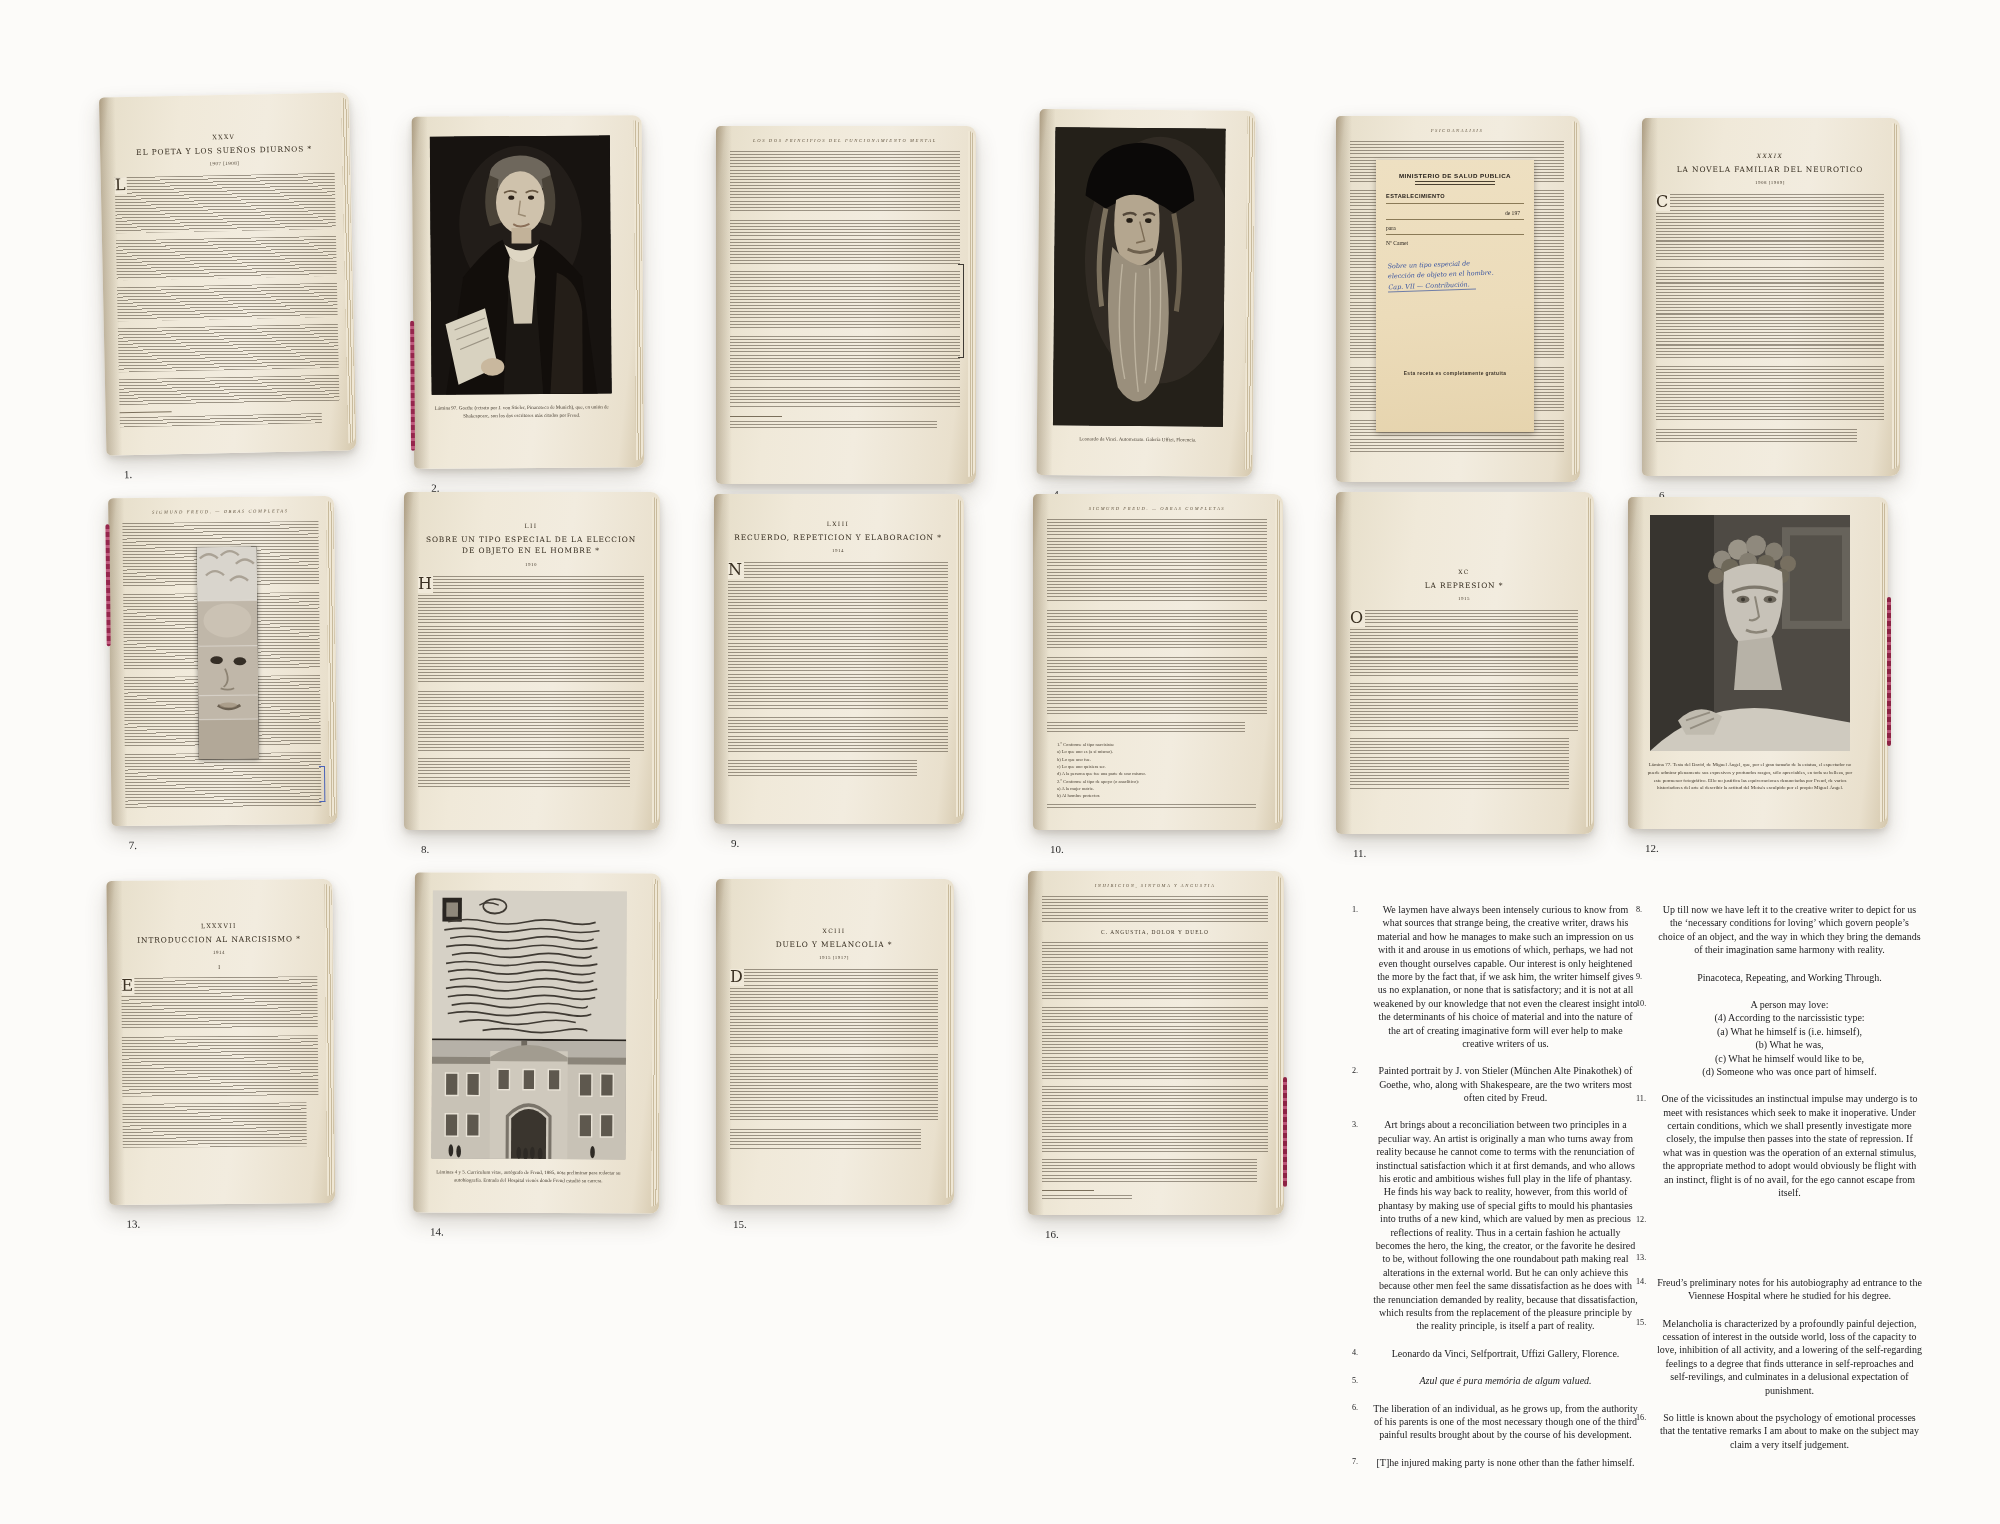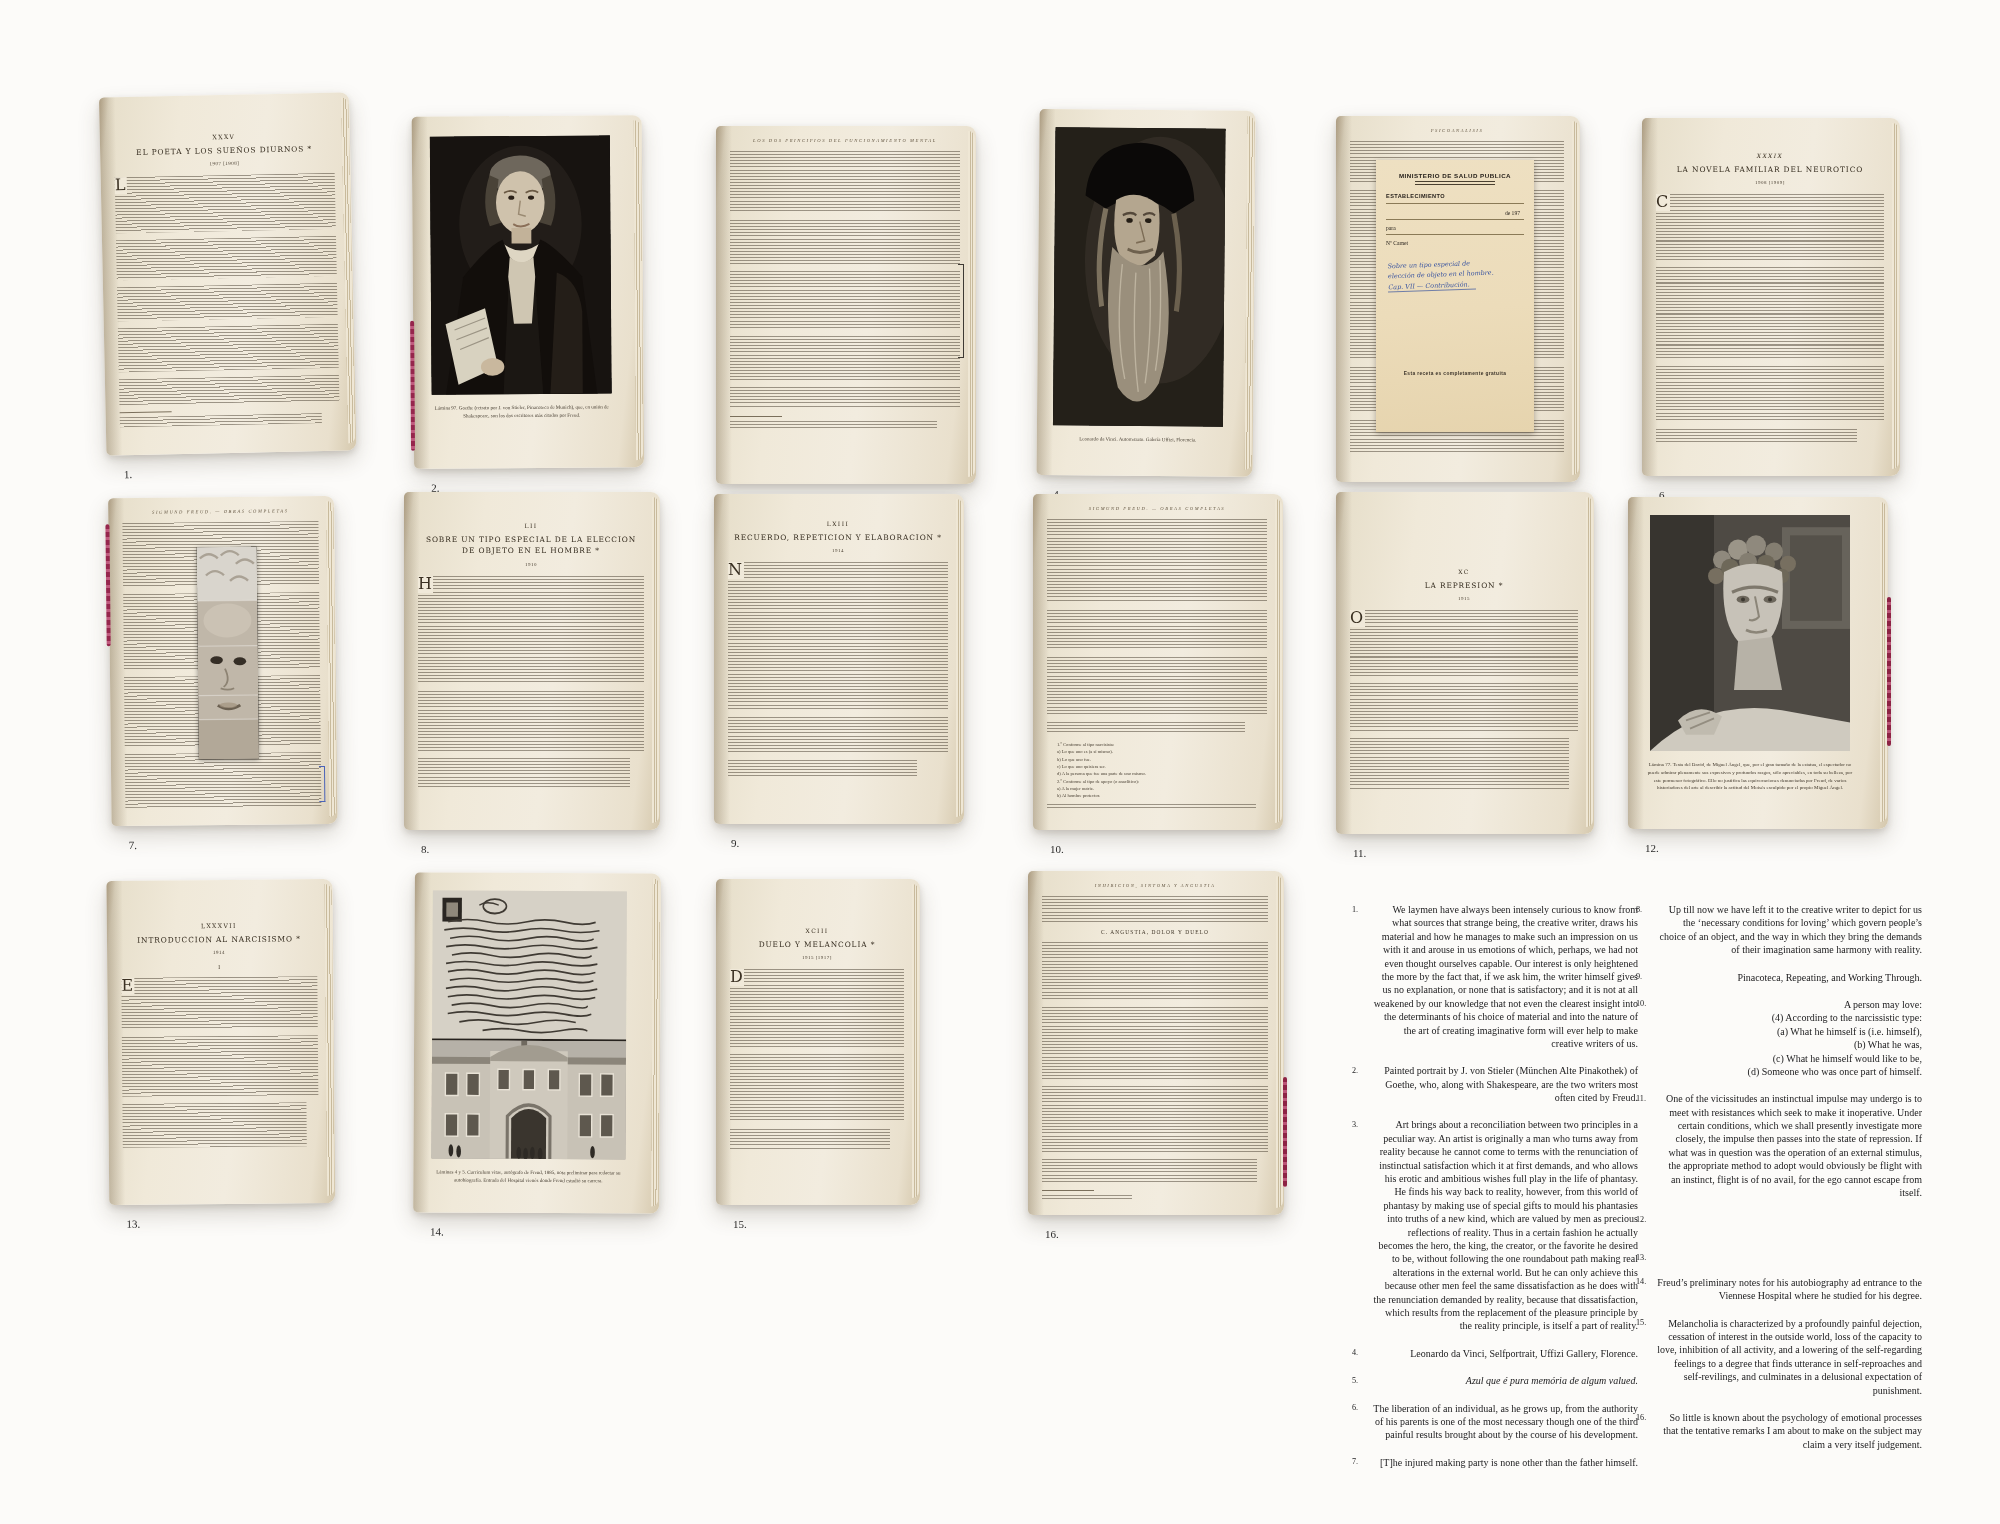--- a/index.html
+++ b/index.html
@@ -50,21 +50,21 @@
   .slip-f{font-size:5.6px;color:#26201a;border-bottom:.8px solid #8a7a57;padding:5px 0 3px;}
   .hand{color:#3a55a0;font-style:italic;font-size:6.4px;line-height:1.6;white-space:pre-line;
         transform:rotate(-2deg);margin:10px 2px 0;font-family:"DejaVu Serif",serif;}
   .hand-ul{width:64%;border-top:1px solid #3a55a0;opacity:.7;transform:rotate(-2deg);margin:1px 0 0 2px;}
   .slip-foot{position:absolute;left:0;right:0;bottom:56px;font-family:"Liberation Sans",sans-serif;
         font-size:4.8px;font-weight:bold;letter-spacing:.4px;text-align:center;color:#3a3229;}
   
   .ncol{position:absolute;width:286px;}
   .nitem{display:flex;margin-bottom:14px;}
   .nn{width:21px;flex:none;font-size:8.2px;color:#1c1c1e;padding-top:1.5px;}
-  .nt{flex:1;font-size:10px;line-height:1.34;color:#1b1b1d;white-space:pre-line;text-align:right;}
+  .nt{flex:1;font-size:10px;line-height:1.34;color:#1b1b1d;white-space:pre-line;text-align:center;}
   .it .nt{font-style:italic;}
 </style>
 </head>
 <body>
 
 <div class="canvas">
 
   <div class="u" style="left:103px;top:95px;width:250px;transform:rotate(-1.2deg);">
     <div class="bk" style="height:358px">
       <div class="pg">
@@ -442,21 +442,21 @@
               <ellipse cx="83" cy="54.5" rx="1.2" ry="3"></ellipse>
             </g>
           </svg>
         </div>
         <div class="cap" style="position:absolute;left:2px;right:16px;top:280px">Láminas 4 y 5.  Curriculum vitae, autógrafo de Freud, 1885, nota preliminar para redactar su autobiografía. Entrada del Hospital vienés donde Freud estudió su carrera.</div>
       </div>
     </div>
     <div class="num">14.</div>
   </div>
 
-  <div class="u" style="left:716px;top:879px;width:204px;">
+  <div class="u" style="left:716px;top:879px;width:238px;">
     <div class="bk" style="height:326px">
       <div class="pg">
         <div style="height:36px"></div>
         <div class="roman">XCIII</div>
         <div class="t1">DUELO Y MELANCOLIA *</div>
         <div class="year">1915 [1917]</div>
         <div class="para">
           <span class="dc">D</span>
           <div class="p" style="height:78px"></div>
         </div>

